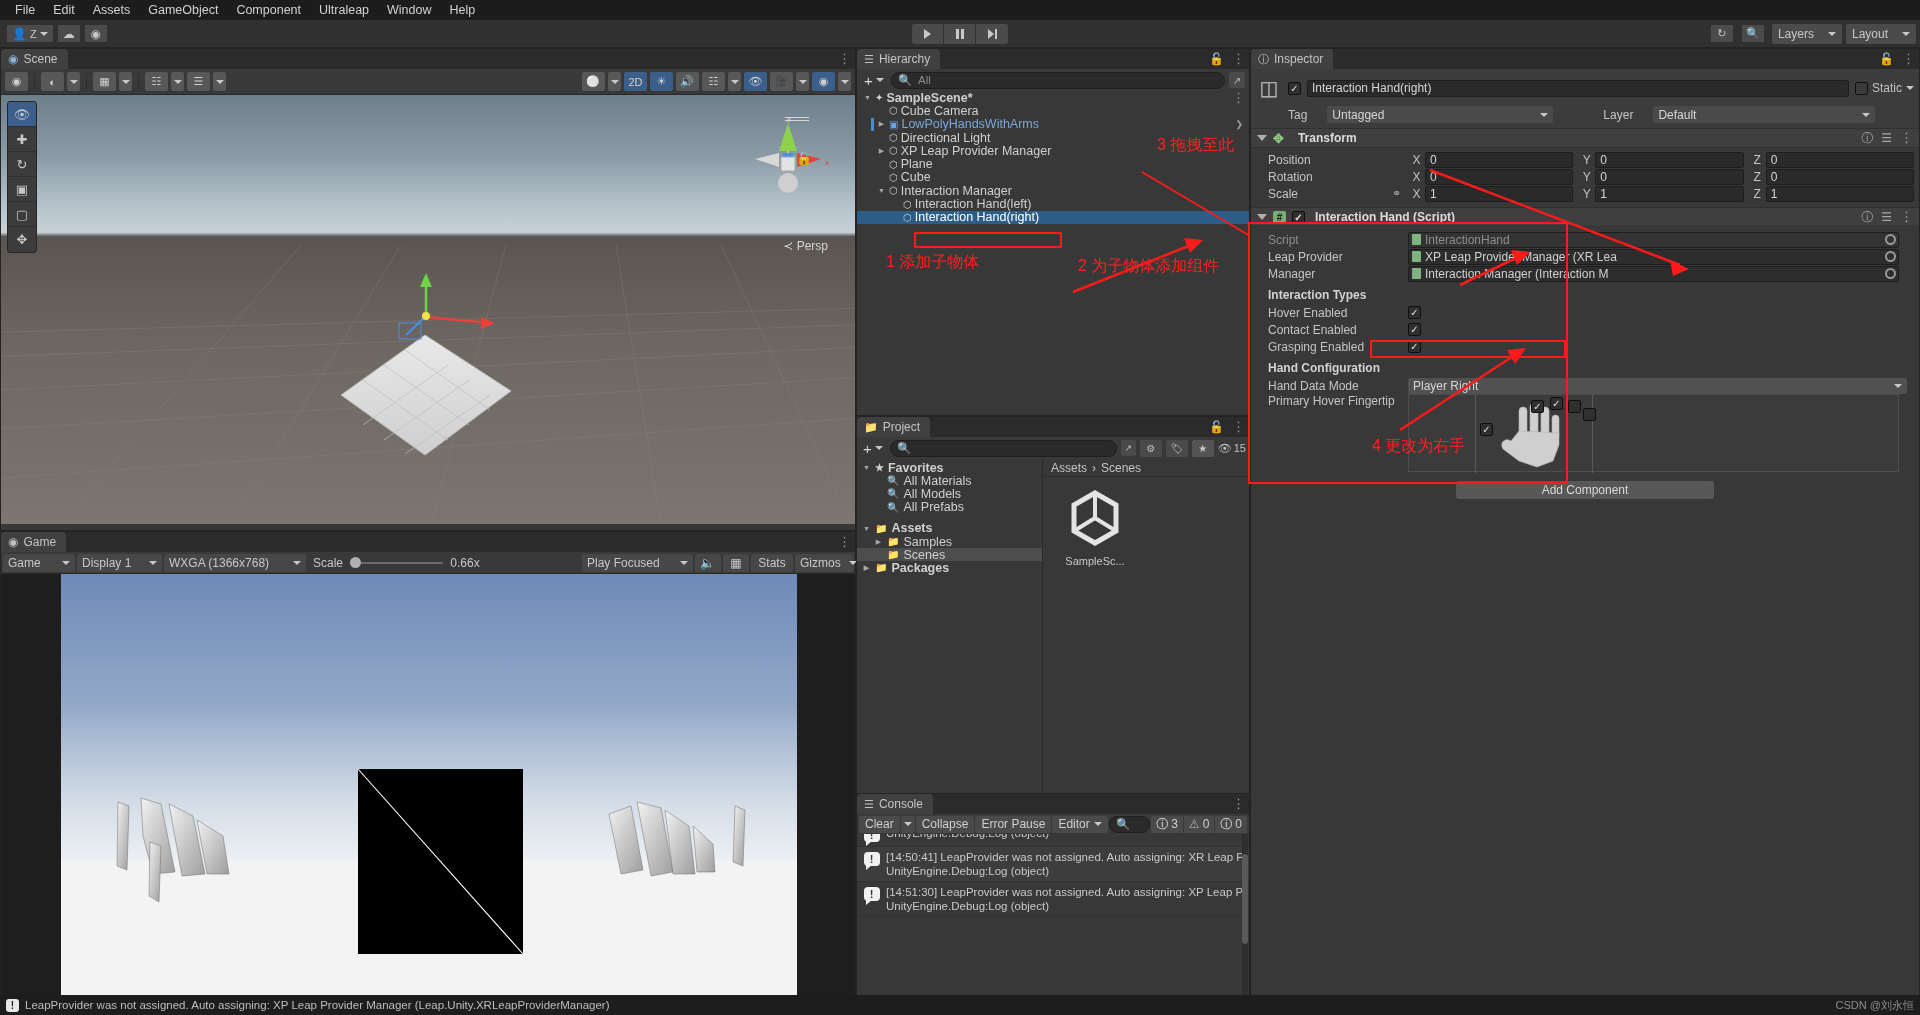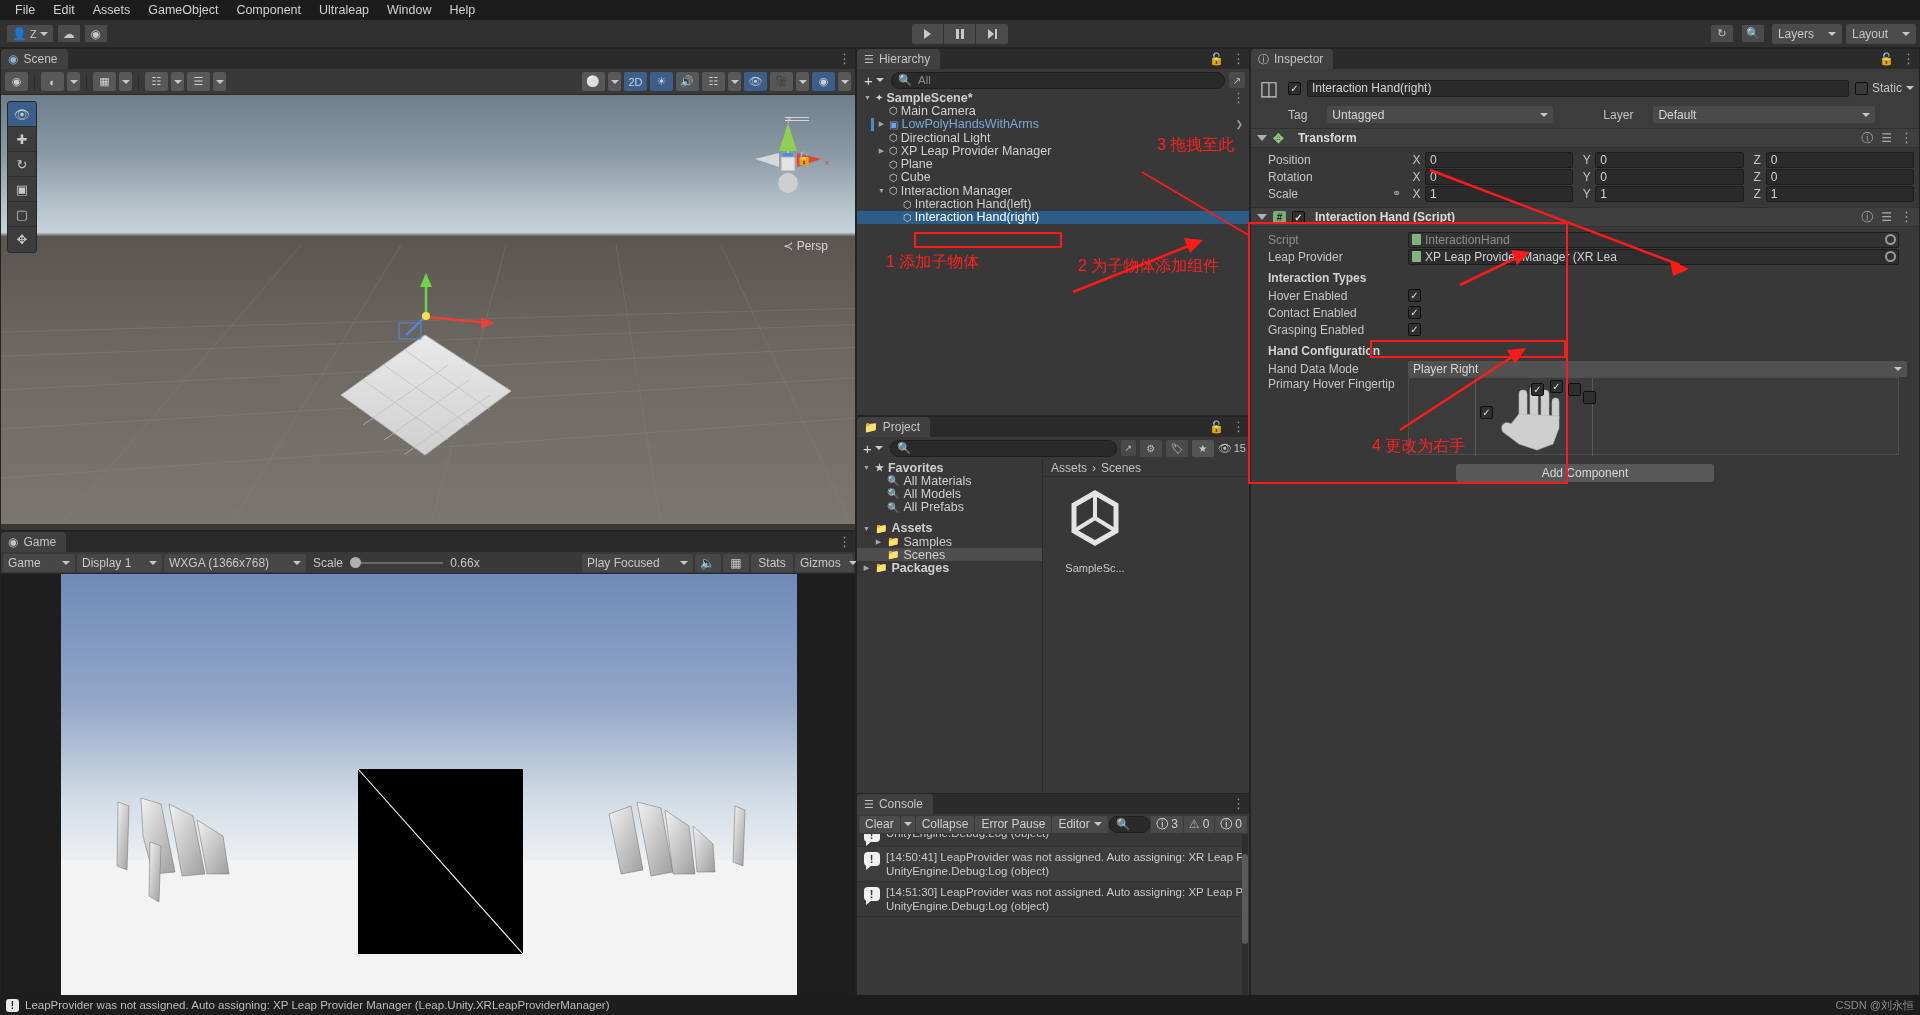--- a/index.html
+++ b/index.html
@@ -539,21 +539,21 @@
     <div class="h-rows" id="hierarchy-rows">
         <div class="h-row" style="padding-left: 6px;">
           <span class="arrow">▼</span>
           <span class="cube" style="color: rgb(216, 216, 216);">✦</span>
           <span class="lbl" style="font-weight: bold;">SampleScene*</span>
           <span class="kebab" style="margin-left: auto; margin-right: 4px; color: rgb(154, 154, 154);">⋮</span>
         </div>
         <div class="h-row" style="padding-left: 20px;">
           <span class="arrow"></span>
           <span class="cube">⬡</span>
-          <span class="lbl">Main Camera</span>
+          <span class="lbl">Cube Camera</span>
         </div>
         <div class="h-row blue-txt" style="padding-left: 20px; position: relative;">
           <span class="arrow">▶</span>
           <span class="cube" style="color: rgb(106, 163, 224);">▣</span>
           <span class="lbl">LowPolyHandsWithArms</span>
           <span style="margin-left: auto; margin-right: 6px; color: rgb(160, 160, 160); font-size: 9px;">❯</span>
           <span class="scene-strip" style="left: 14px;"></span>
         </div>
         <div class="h-row" style="padding-left: 20px;">
           <span class="arrow"></span>
@@ -674,21 +674,21 @@
           <span>Scenes</span>
         </div>
         <div class="asset-grid">
           <div class="asset">
             <svg width="58" height="58" viewBox="0 0 58 58">
               <polygon points="29,4 50,16 50,42 29,54 8,42 8,16" fill="none" stroke="#e4e4e4" stroke-width="5"></polygon>
               <line x1="29" y1="4" x2="29" y2="29" stroke="#e4e4e4" stroke-width="4"></line>
               <line x1="29" y1="29" x2="50" y2="42" stroke="#e4e4e4" stroke-width="4"></line>
               <line x1="29" y1="29" x2="8" y2="42" stroke="#e4e4e4" stroke-width="4"></line>
             </svg>
-            <div style="margin-top:13px;">SampleSc...</div>
+            <div style="margin-top:6px;">SampleSc...</div>
           </div>
         </div>
       </div>
     </div>
     <div class="p-footer">
       <div class="zoom-slider">
         <span style="flex:1;height:2px;background:#6a6a6a;"></span>
         <span style="width:9px;height:9px;border-radius:50%;background:#b0b0b0;"></span>
         <span style="width:28px;height:2px;background:#6a6a6a;"></span>
       </div>
@@ -871,20 +871,28 @@
               <span class="script-ico"></span>
               <span>InteractionHand</span>
               <span class="orb"></span>
             </div>
           </div>
           <div class="prop-row">
             <span class="pname">Leap Provider</span>
             <div class="objfield">
               <span class="script-ico"></span>
               <span>XP Leap Provider Manager (XR Lea</span>
+              <span class="orb"></span>
+            </div>
+          </div>
+          <div class="prop-row">
+            <span class="pname">Manager</span>
+            <div class="objfield">
+              <span class="script-ico"></span>
+              <span>Interaction Manager (Interaction M</span>
               <span class="orb"></span>
             </div>
           </div>
 
           <div class="section-title">Interaction Types</div>
           <div class="prop-row">
             <span class="pname">Hover Enabled</span>
             <div class="cb">✓</div>
           </div>
           <div class="prop-row">

